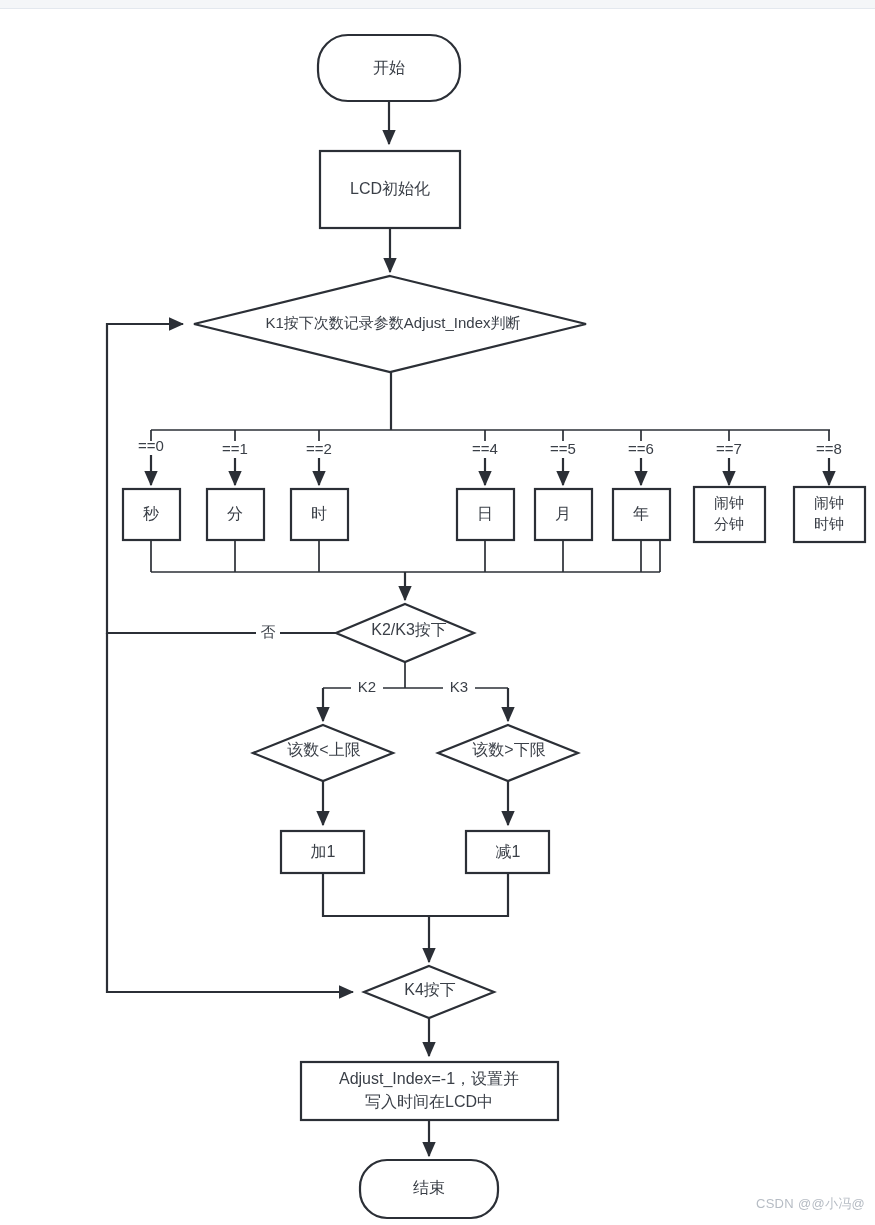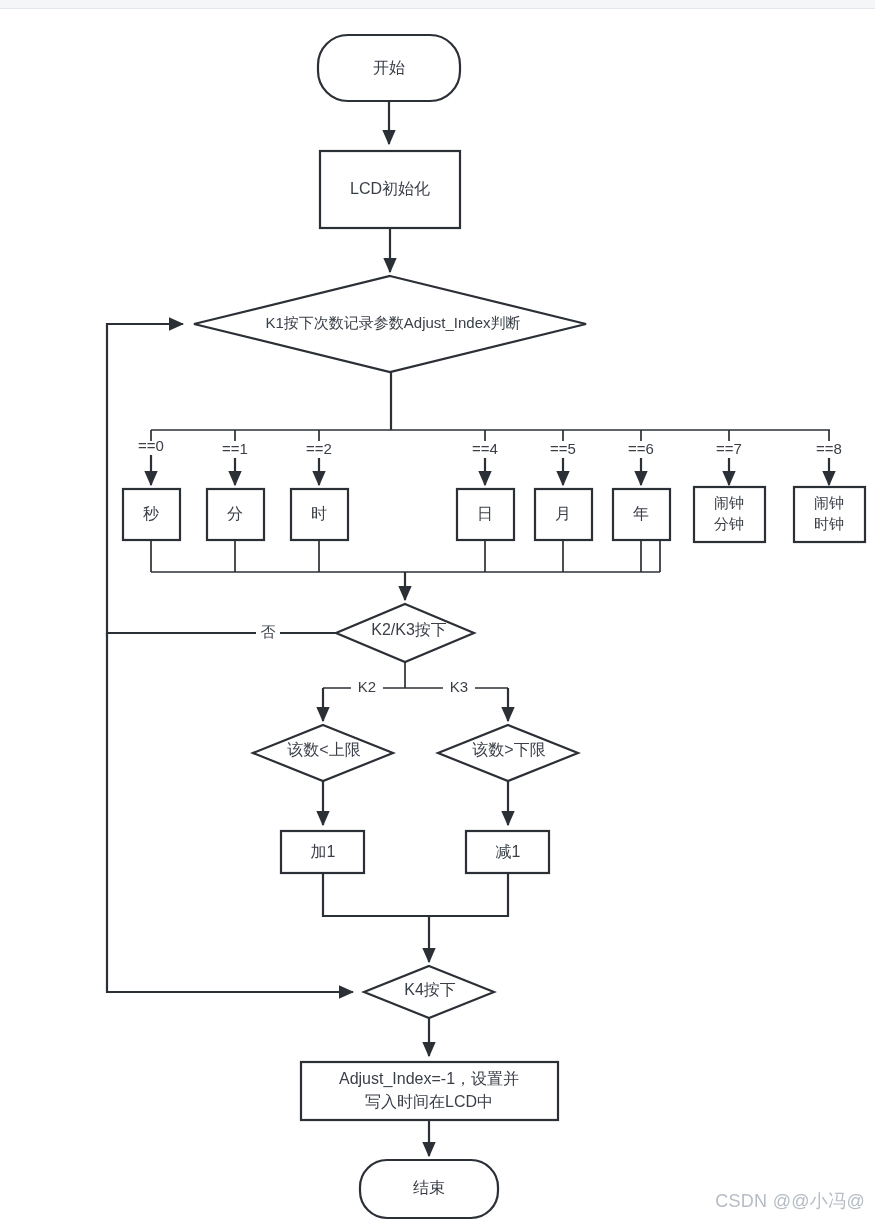--- a/index.html
+++ b/index.html
@@ -60,21 +60,21 @@
     text-anchor: middle;
     dominant-baseline: middle;
   }
   .labelbg { fill: #ffffff; }
   #watermark {
     position: absolute;
     right: 10px;
     bottom: 12px;
     color: #b6bcc4;
     font-family: "Liberation Sans", "DejaVu Sans", sans-serif;
-    font-size: 18px;
+    font-size: 13px;
     letter-spacing: 0.3px;
     white-space: nowrap;
   }
 </style>
 </head>
 <body>
 
 <div id="top-band"></div>
 
 <div id="canvas-wrap">

